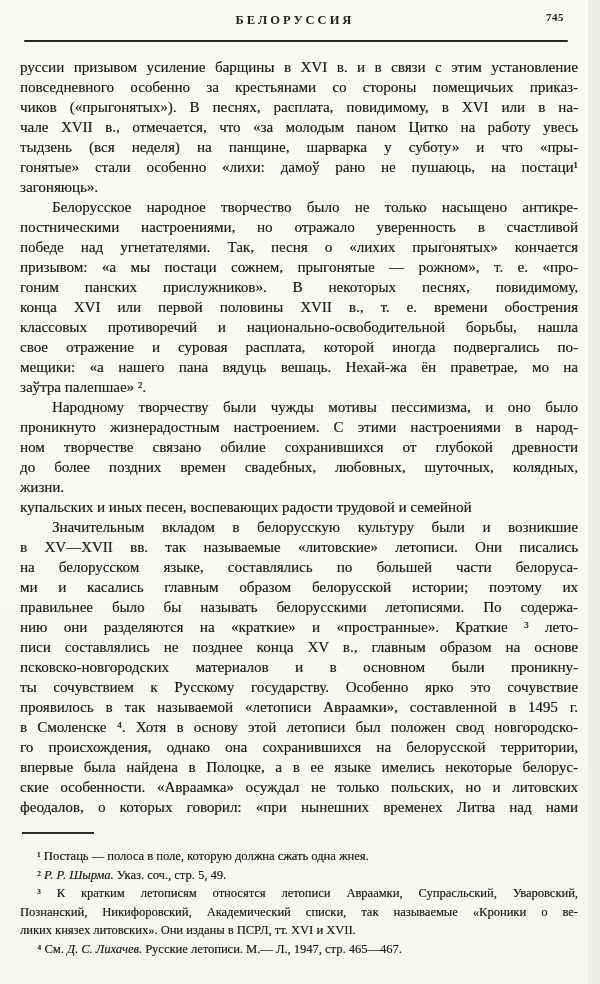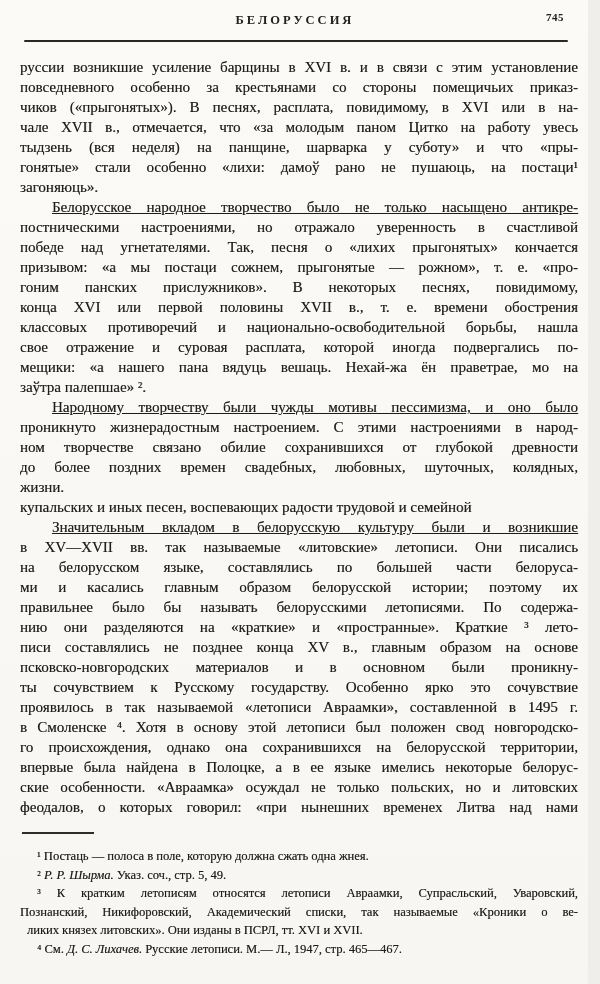--- a/index.html
+++ b/index.html
@@ -45,55 +45,55 @@
   .line {
     font-size: 15px; line-height: 20px;
     text-align: justify;
     -moz-text-align-last: justify;
     text-align-last: justify;
     text-shadow: 0.3px 0 0 rgba(25,24,22,0.5);
     white-space: normal;
   }
   .para .line:last-child { text-align-last: left; -moz-text-align-last: left; }
   .para.justify-last .line:last-child { text-align-last: justify; -moz-text-align-last: justify; }
-  .para.indent-first .line:first-child { text-indent: 32px; text-decoration: underline; }
+  .para.indent-first .line:first-child { text-indent: 32px; }
   
   .fn-rule {
     position: absolute; left: 22px; top: 832px;
     width: 72px; height: 2px; background: #2e2c27;
   }
   .footnotes {
     position: absolute; top: 847px; left: 20px; width: 558px;
   }
   .fn, .fn-lines .line {
     font-size: 12.5px; line-height: 18.5px;
     text-shadow: 0.25px 0 0 rgba(25,24,22,0.5);
   }
   .fn { text-indent: 17px; text-align: justify; }
   .fn-lines .line { text-align: justify; text-align-last: justify; -moz-text-align-last: justify; }
   .fn-lines .line:first-child { text-indent: 17px; }
-  .fn-lines .line:last-child { text-align-last: left; margin-left: 7px; -moz-text-align-last: left; }
+  .fn-lines .line:last-child { text-align-last: left; -moz-text-align-last: left; }
   .ital { font-style: italic; }
 </style>
 </head>
 <body>
 
 <div class="page">
 
   <div class="running-head">
     <span class="head-title">БЕЛОРУССИЯ</span>
     <span class="page-num">745</span>
   </div>
 
   <div class="head-rule"></div>
 
   <div class="body-text">
     <div class="para">
 
-    <div class="line">руссии возникшие усиление барщины в XVI в. и в связи с этим установление</div>
+    <div class="line">руссии призывом усиление барщины в XVI в. и в связи с этим установление</div>
         <div class="line">повседневного особенно за крестьянами со стороны помещичьих приказ-</div>
         <div class="line">чиков («прыгонятых»). В песнях, расплата, повидимому, в XVI или в на-</div>
         <div class="line">чале XVII в., отмечается, что «за молодым паном Цитко на работу увесь</div>
         <div class="line">тыдзень (вся неделя) на панщине, шарварка у суботу» и что «пры-</div>
         <div class="line">гонятые» стали особенно «лихи: дамоў рано не пушаюць, на постаци¹</div>
         <div class="line">загоняюць».</div>
       </div>
     <div class="para indent-first">
 
     <div class="line">Белорусское народное творчество было не только насыщено антикре-</div>

